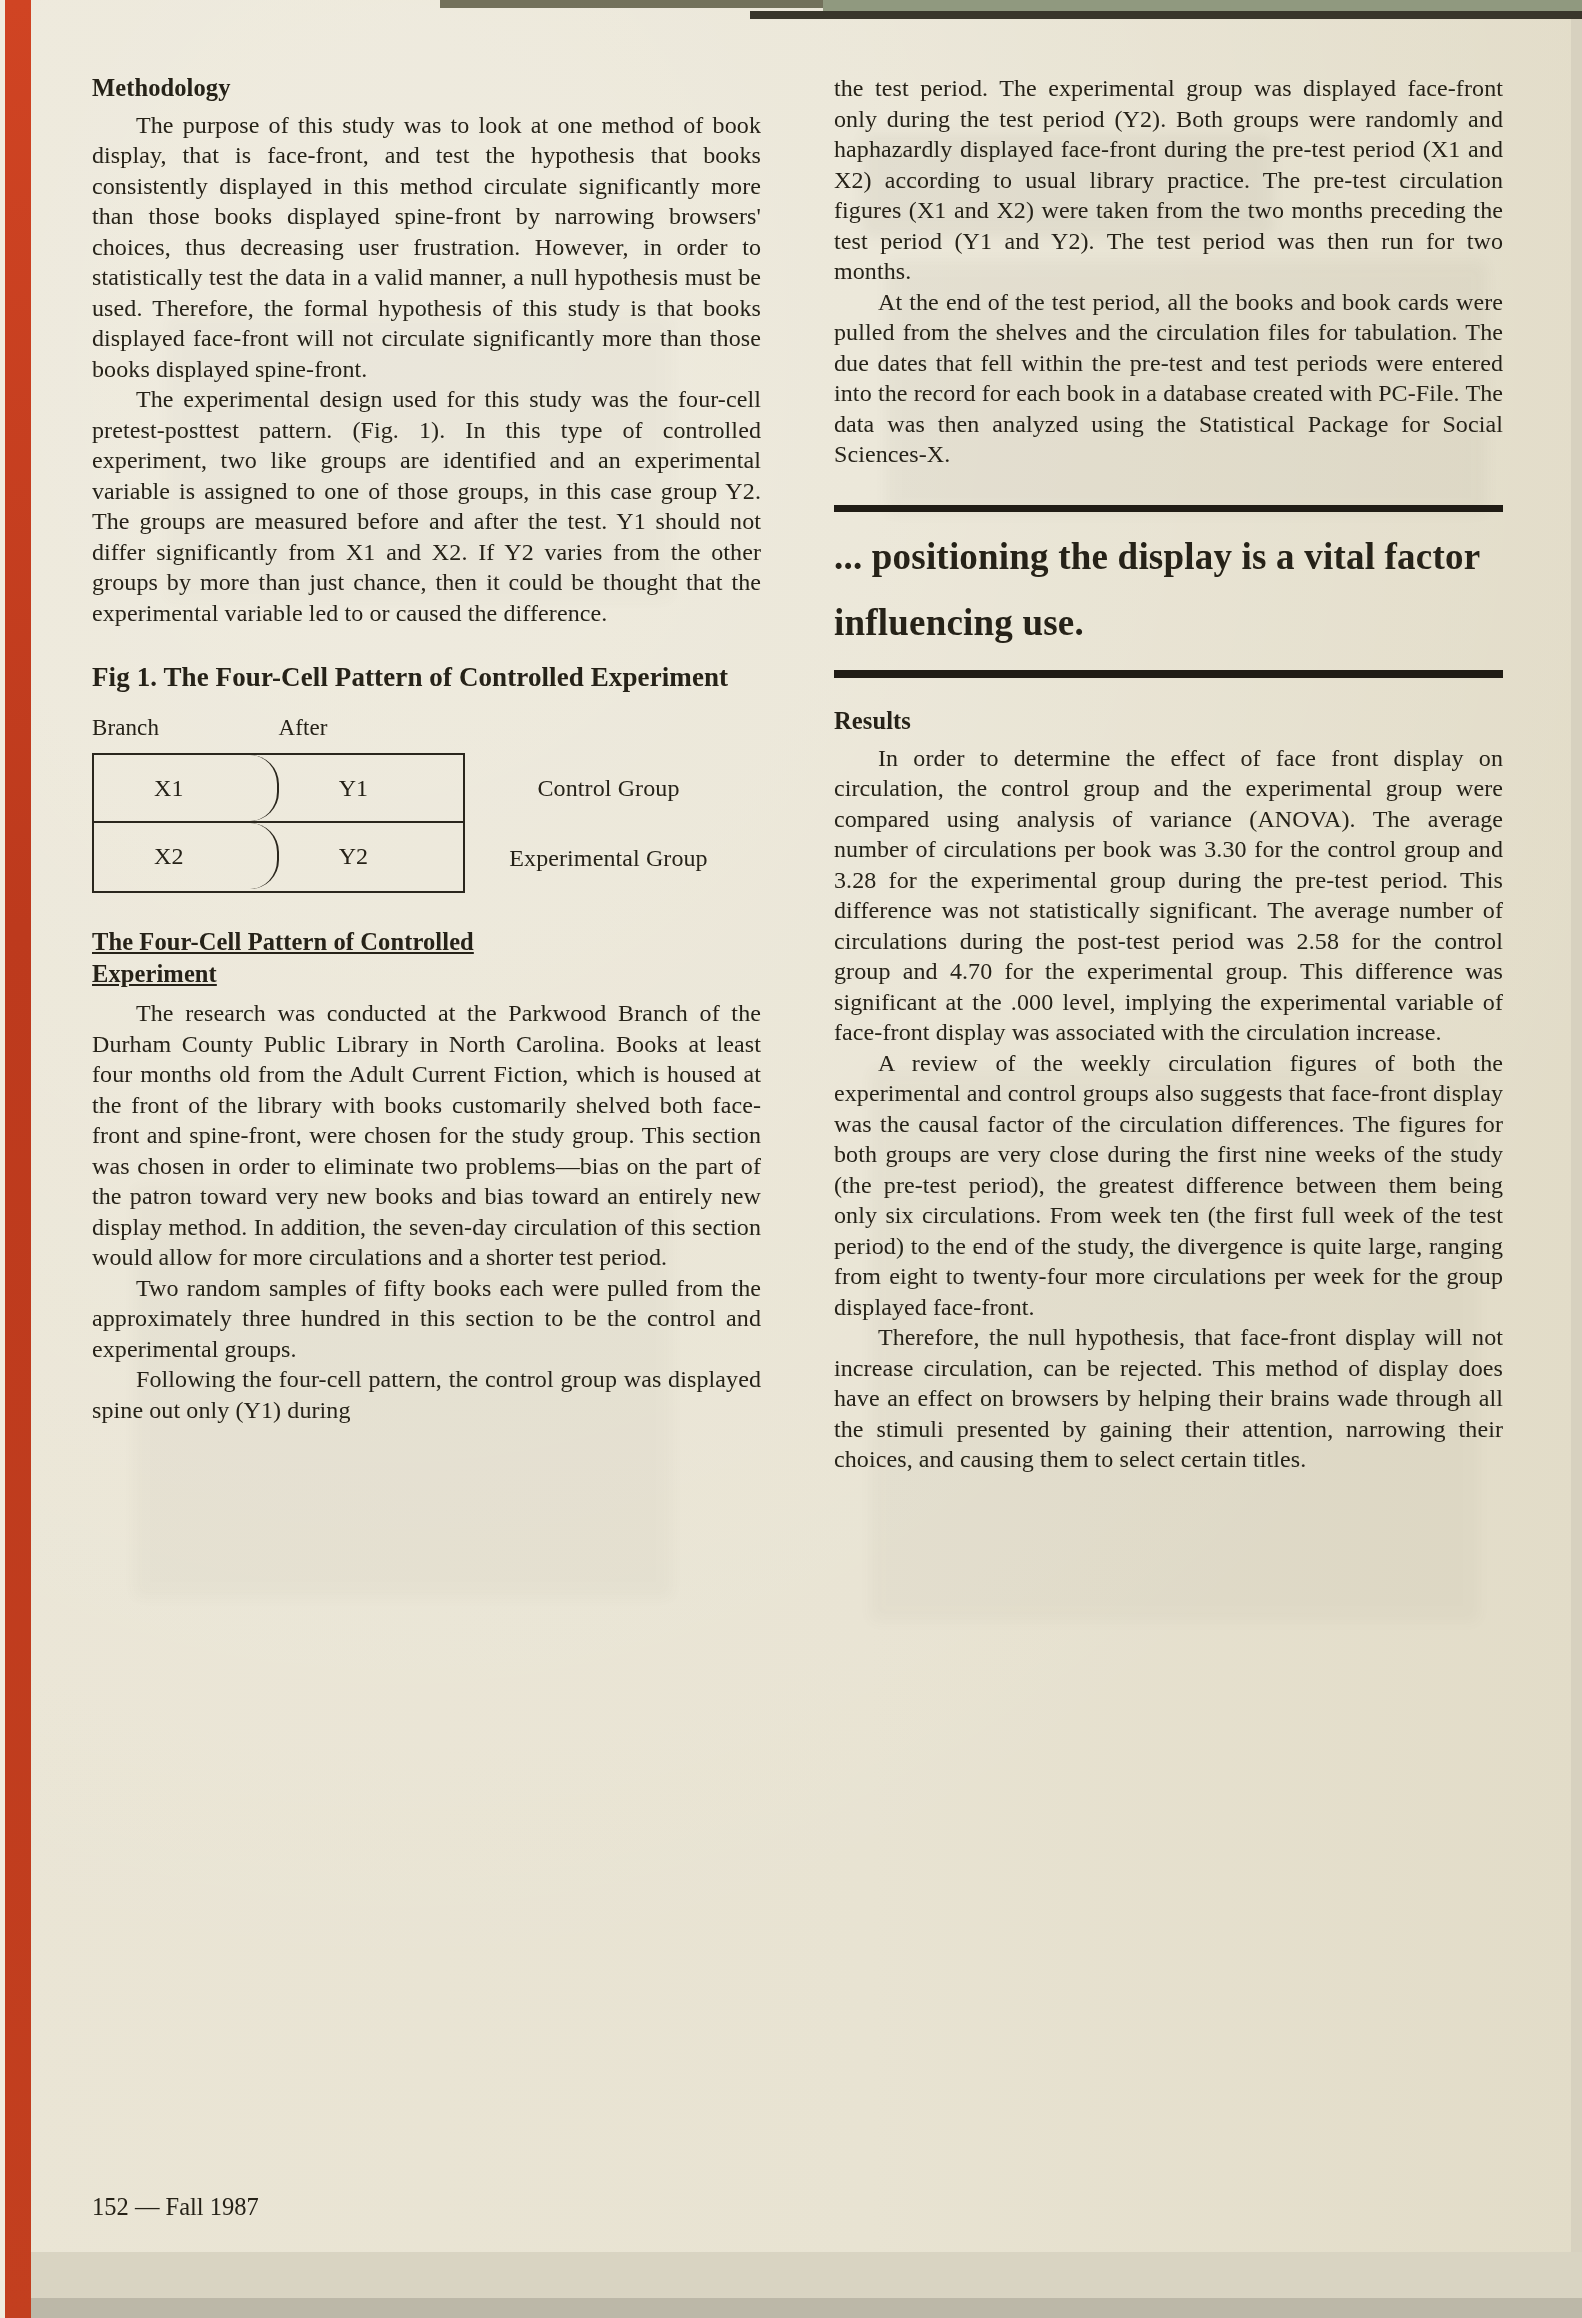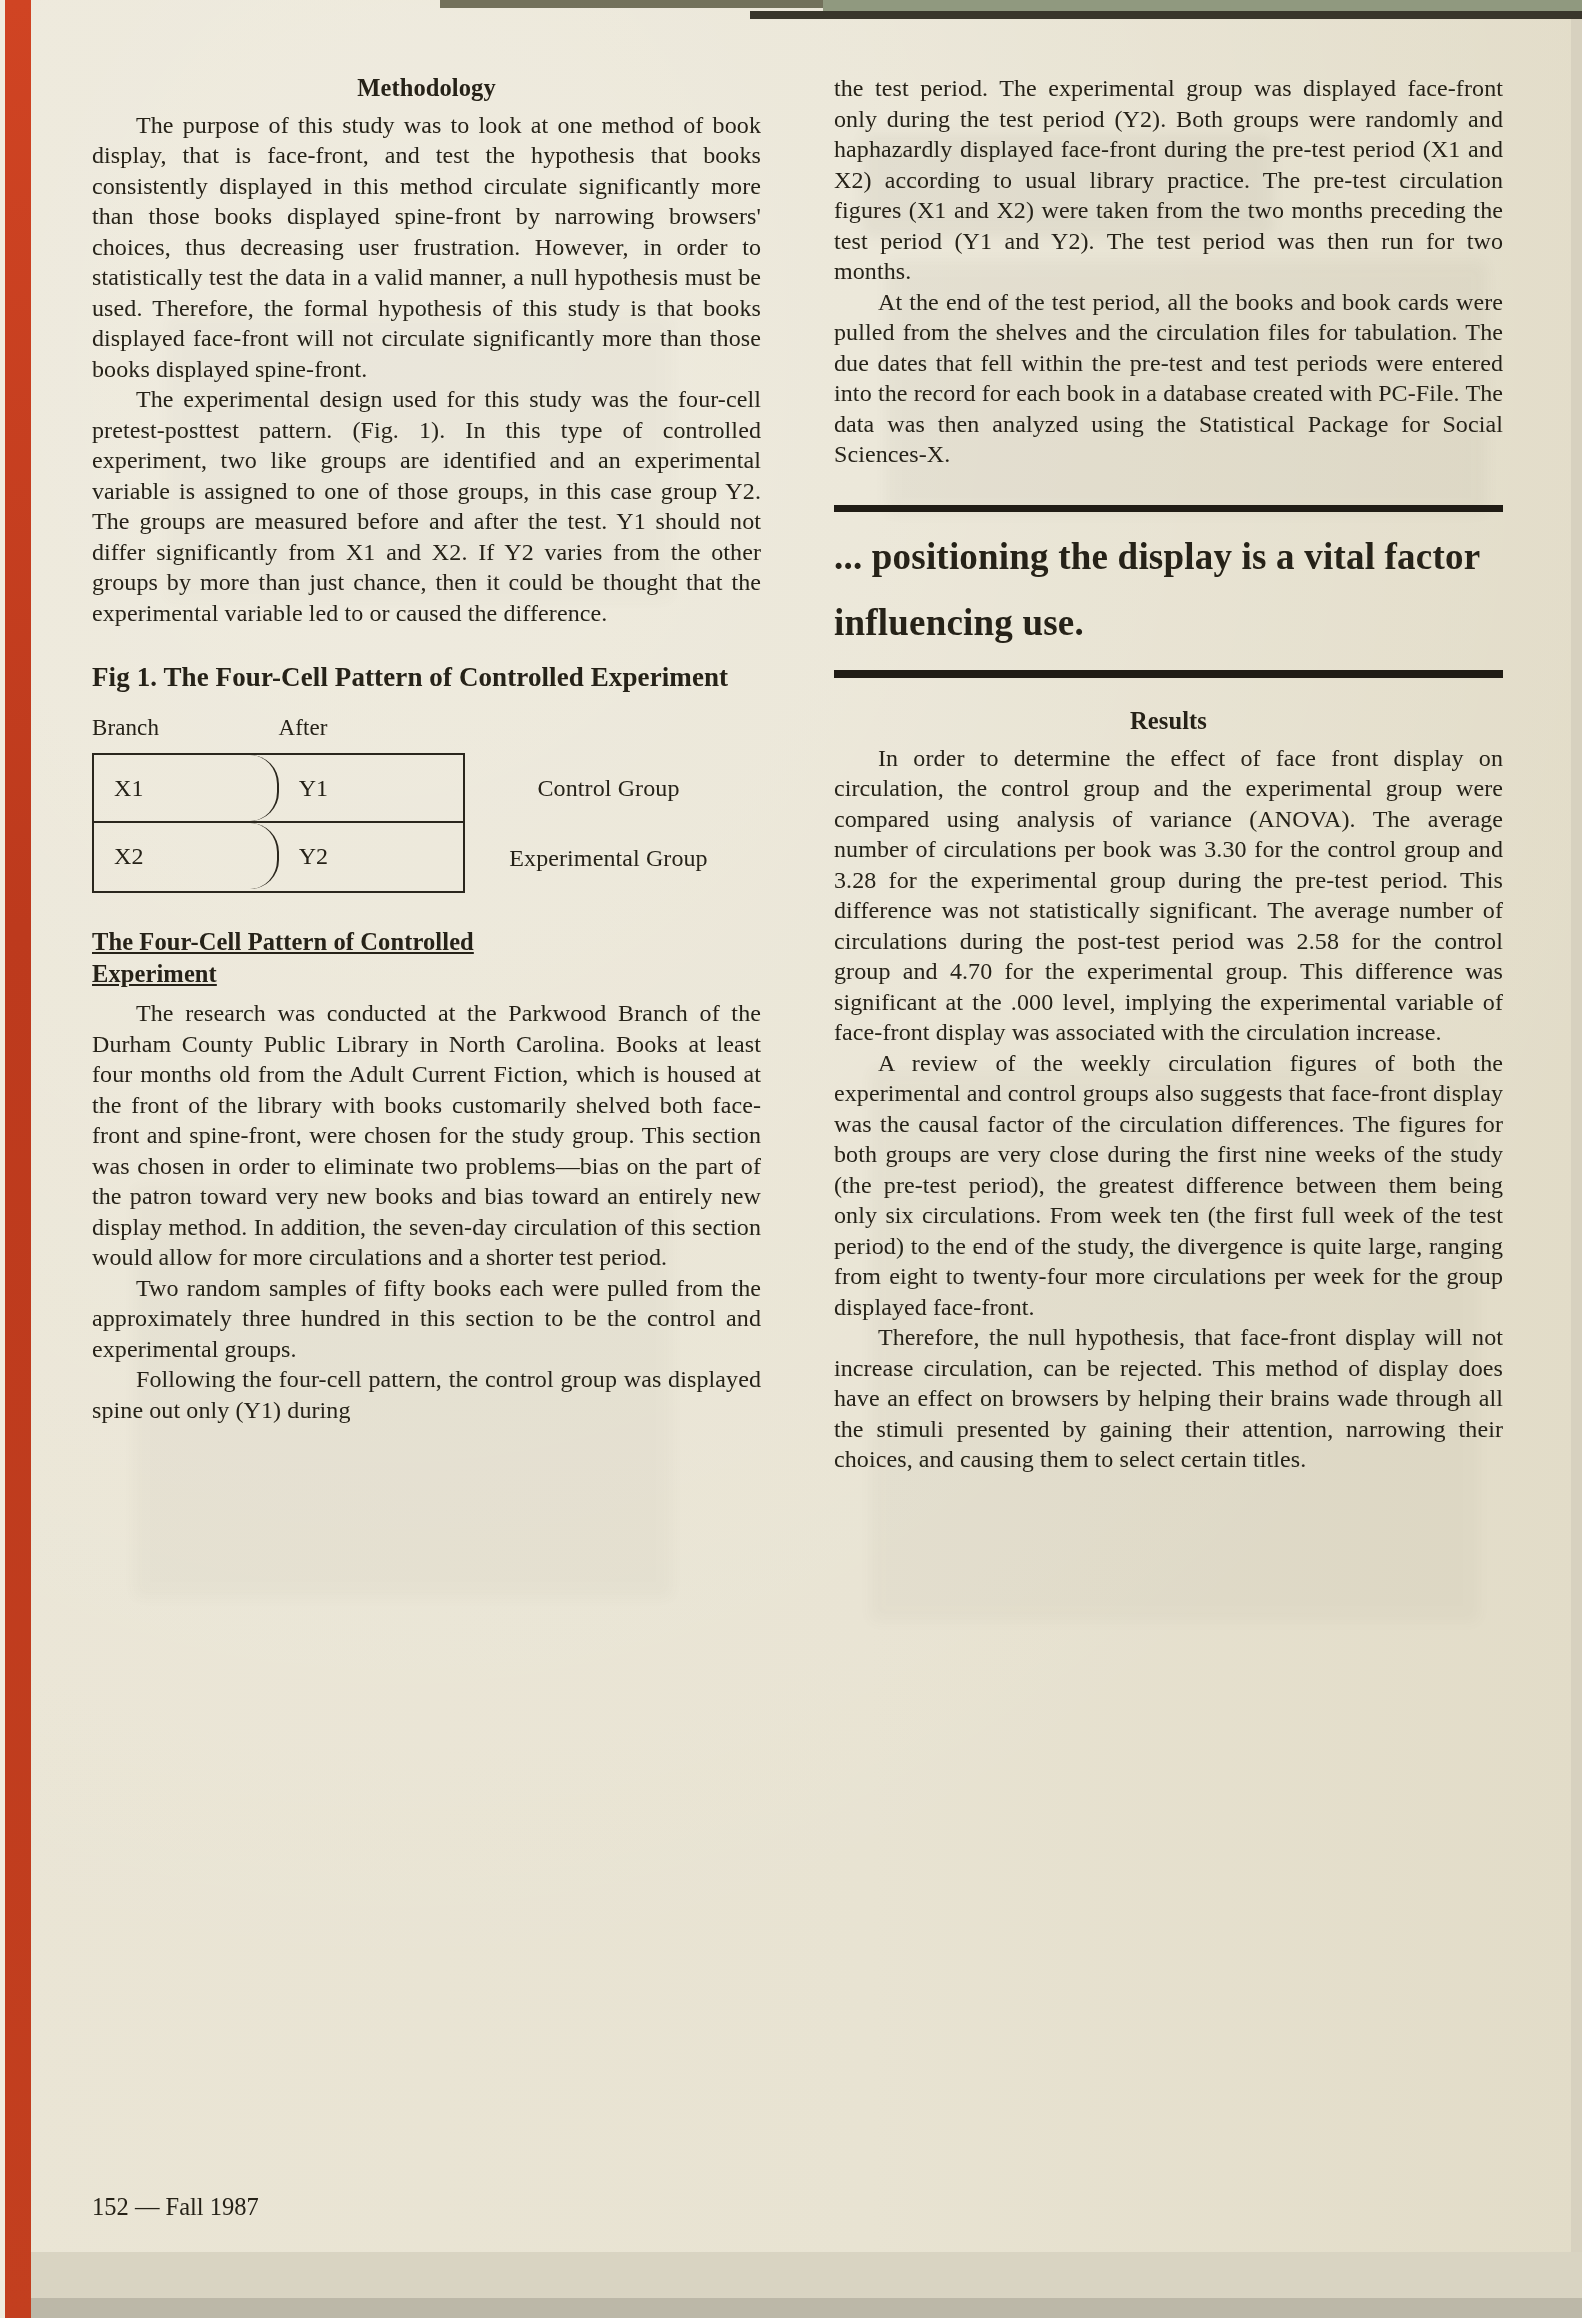--- a/index.html
+++ b/index.html
@@ -23,35 +23,35 @@
   
   .bleed{position:absolute;background:#554f3c;filter:blur(6.3px);border-radius:6.3px;z-index:1;}
 
   
   .col{position:absolute;top:73px;width:669px;font-size:24px;line-height:30.5px;
        text-align:justify;letter-spacing:0.1px;z-index:10;}
   .col-left{left:92px;}
   .col-right{left:834px;}
   .col p{margin:0;text-indent:44px;}
   .col p.noindent{text-indent:0;}
-  .sec-h{font-size:24.5px;font-weight:700;margin:0 0 6.3px;text-align:center;}
+  .sec-h{font-size:24.5px;font-weight:700;margin:0 0 6.3px;text-align:left;}
   .h-four{font-size:24.5px;font-weight:700;max-width:490px;line-height:32px;
           margin:0 0 8px;text-align:left;text-decoration:underline;}
 
   
   .fig{margin:36px 0 33px;text-align:left;}
   .fig-caption{font-weight:700;font-size:27px;line-height:27px;margin-bottom:22px;}
   .fig-head{display:flex;width:373px;font-size:23px;margin-bottom:9.5px;}
   .fig-head span{width:187px;}
   .fig-body{display:flex;}
   .fig-grid{border:2.4px solid #2a261d;width:369px;flex:none;}
   .fig-row{display:flex;height:66px;}
   .fig-row + .fig-row{border-top:2.4px solid #2a261d;}
   .fig-cell{width:214px;box-sizing:border-box;display:flex;align-items:center;
-            padding-left:20px;font-size:24px;border-radius:29px;}
+            padding-left:60px;font-size:24px;border-radius:29px;}
   .fig-cell:first-child{border-right:2.4px solid #2a261d;}
   .fig-labels{margin-left:44px;display:flex;flex-direction:column;}
   .fig-label{height:70px;width:199px;display:flex;align-items:center;justify-content:center;
              text-align:center;font-size:24px;line-height:28.5px;}
 
   
   .pq{margin:35px 0 28.5px;}
   .pq-rule{height:7.1px;background:#201c15;}
   .pq-text{font-weight:700;font-size:37px;line-height:66px;text-align:left;
            padding:12.7px 0 14.2px;letter-spacing:0.2px;}

